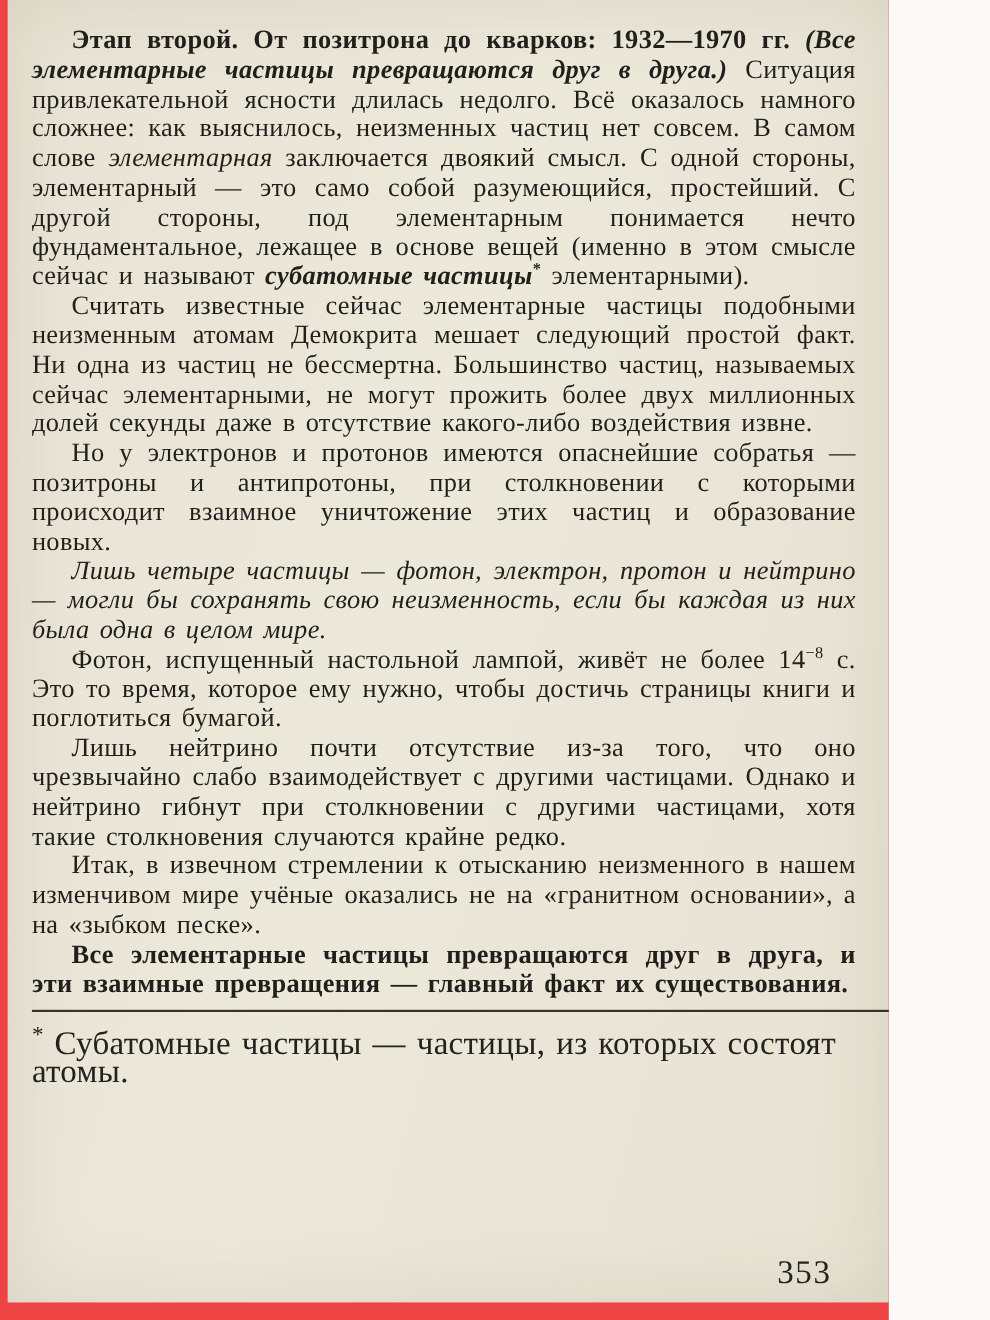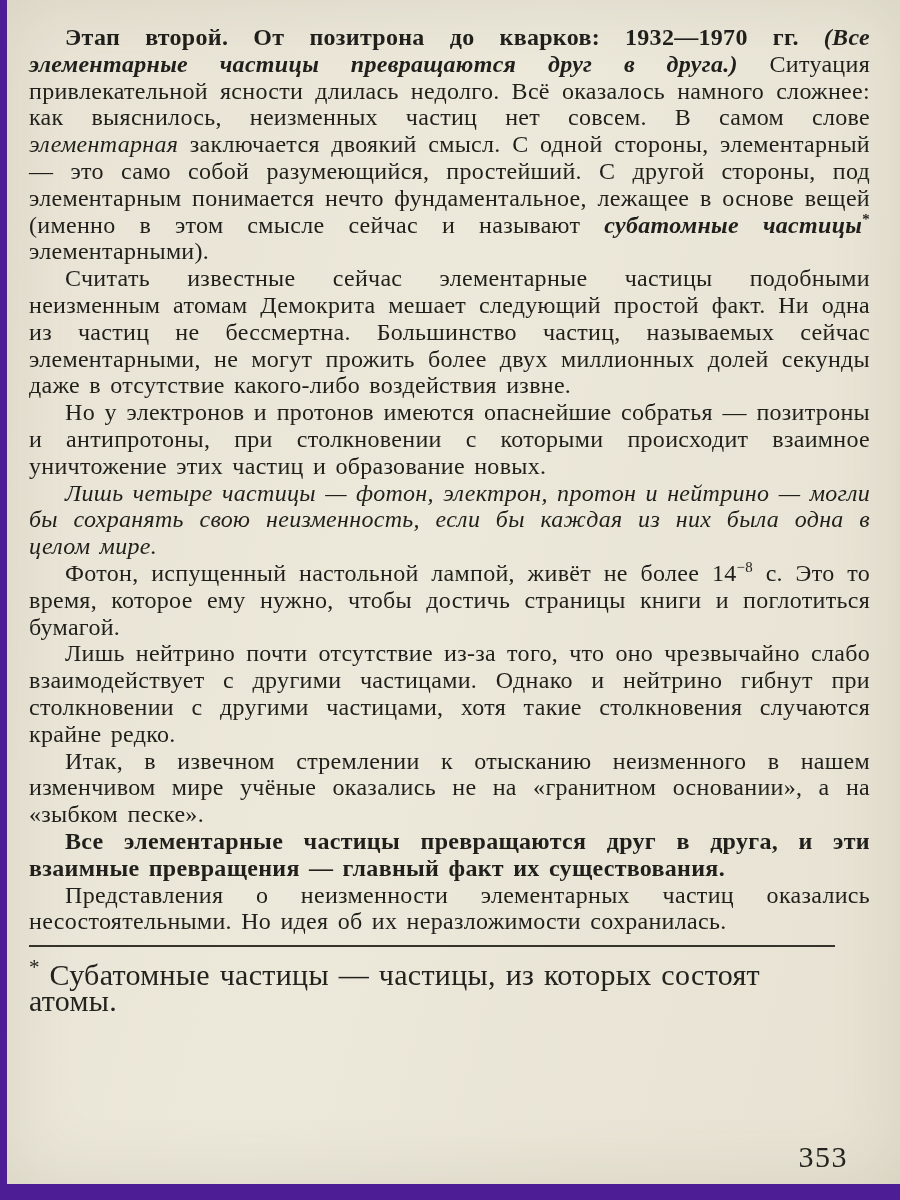--- a/index.html
+++ b/index.html
@@ -4,23 +4,23 @@
 <style>
   * { margin: 0; padding: 0; box-sizing: border-box; }
   html, body { width: 900px; height: 1200px; }
   body {
     background: #fbfaf6;
     font-family: "Liberation Serif", "DejaVu Serif", serif;
     overflow: hidden;
   }
   .scan-bg {
     position: relative;
-    width: 900px;
+    width: 808px;
     height: 1200px;
-    background: #4c1d95;
+    background: #ef4444;
     overflow: hidden;
   }
   .paper {
     position: absolute;
     left: 7px; top: 0; right: 0; bottom: 16px;
     background: linear-gradient(105deg, #e8e3d4 0%, #ece8da 45%, #e7e2d2 100%);
     box-shadow: inset 0 0 70px rgba(115,105,75,0.14);
     padding: 24px 30px 0 22px;
     color: #201f1b;
   }
@@ -75,21 +75,20 @@
       <p class="para italic">Лишь четыре частицы — фотон, электрон, протон и нейтрино — могли бы сохранять свою неизменность, если бы каждая из них была одна в целом мире.</p>
 
       <p class="para"><span>Фотон, испущенный настольной лампой, живёт не более 14</span><sup>−8</sup><span> с. Это то время, которое ему нужно, чтобы достичь страницы книги и поглотиться бумагой.</span></p>
 
       <p class="para">Лишь нейтрино почти отсутствие из-за того, что оно чрезвычайно слабо взаимодействует с другими частицами. Однако и нейтрино гибнут при столкновении с другими частицами, хотя такие столкновения случаются крайне редко.</p>
 
       <p class="para">Итак, в извечном стремлении к отысканию неизменного в нашем изменчивом мире учёные оказались не на «гранитном основании», а на «зыбком песке».</p>
 
       <p class="para bold">Все элементарные частицы превращаются друг в друга, и эти взаимные превращения — главный факт их существования.</p>
 
-      <p class="para">Представления о неизменности элементарных частиц оказались несостоятельными. Но идея об их неразложимости сохранилась.</p>
 
 
     </div>
 
     <div class="footnote"><span class="fn-marker">*</span><span> Субатомные частицы — частицы, из которых состоят атомы.</span></div>
 
     <div class="page-number">353</div>
 
   </div>
 </div>

